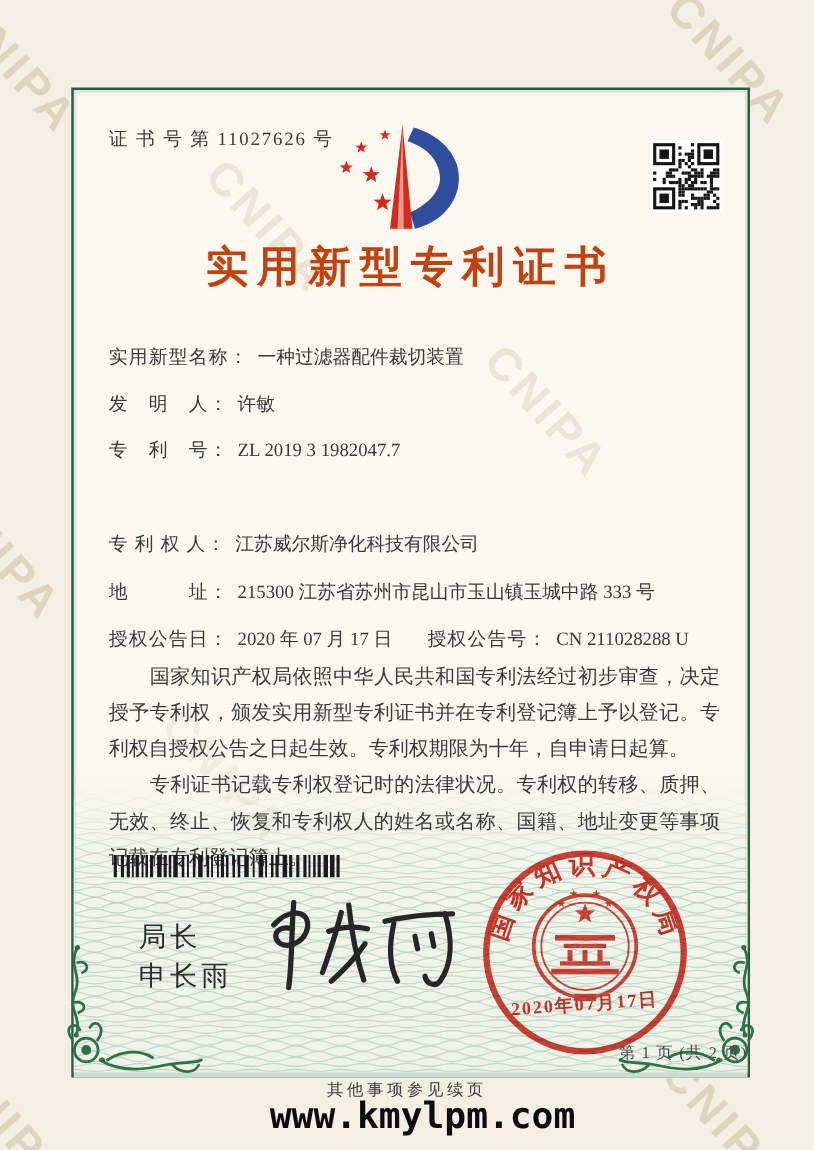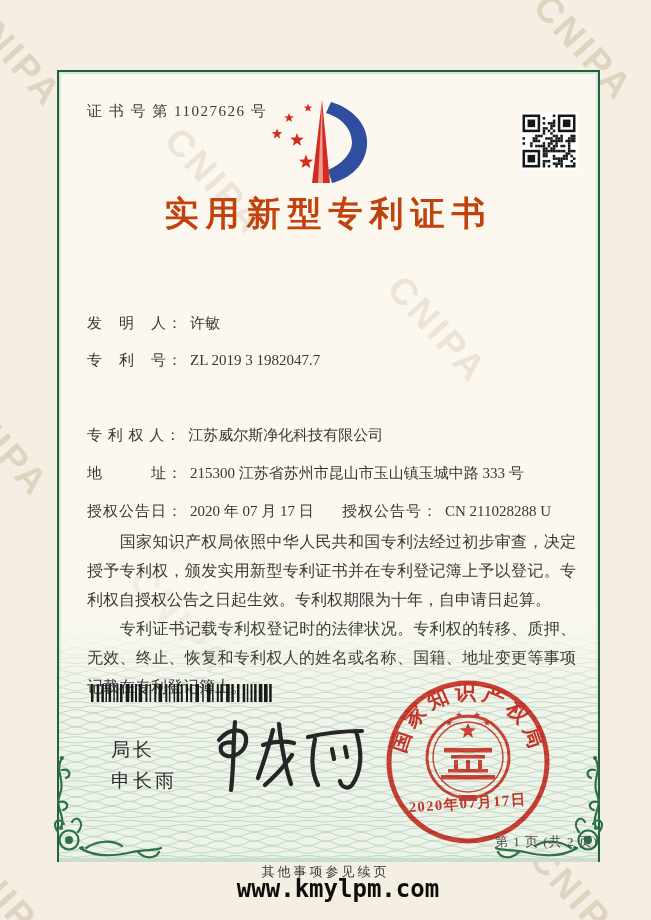--- a/index.html
+++ b/index.html
@@ -35,37 +35,37 @@
   .row{position:absolute;left:28px;font-size:15px;color:#383838;white-space:nowrap;}
   .row .lbl{letter-spacing:1px;}
   .row .val{margin-left:7px;}
   .row .cell2{position:absolute;left:255px;top:0;}
   .paras{
     position:absolute;left:28px;top:455px;width:489px;
     font-size:16px;line-height:29px;text-align:justify;color:#3a3a3a;
   }
   .paras p{margin:0;text-indent:2.05em;}
   .barcode{position:absolute;left:31px;top:612px;width:186px;height:18px;}
-  .signer{position:absolute;left:52px;top:662px;font-size:19px;color:#2c2c2c;letter-spacing:3px;line-height:31px;}
+  .signer{position:absolute;left:52px;top:662px;font-size:22px;color:#2c2c2c;letter-spacing:3px;line-height:31px;}
   .signature{position:absolute;left:148px;top:642px;width:168px;height:84px;}
   .seal{position:absolute;left:324px;top:605px;width:170px;height:170px;mix-blend-mode:multiply;opacity:.93;}
   .pageinfo{position:absolute;left:16px;right:0;top:761px;text-align:right;font-size:13px;letter-spacing:1px;color:#4a4a4a;}
   .flourish{position:absolute;width:120px;height:120px;bottom:-12px;}
   .fl-left{left:-13px;}
   .fl-right{right:-13px;transform:scaleX(-1);}
   .guilloche{position:absolute;left:0;top:558px;width:100%;height:232px;}
   .gtint{
     position:absolute;left:0;top:520px;width:100%;height:270px;
     background:linear-gradient(to bottom, rgba(238,244,234,0) 0%, rgba(236,243,233,.75) 45%, rgba(234,242,231,.85) 100%);
   }
   .contnote{position:absolute;left:0;right:0;top:863px;text-align:center;font-size:13px;letter-spacing:3px;color:#3a3a3a;}
   .sitewm{
     position:absolute;left:0;right:0;top:875px;text-align:center;
     font-family:"DejaVu Sans Mono","Liberation Mono",monospace;
-    font-weight:700;font-size:24px;color:#0d0d0d;padding-left:25px;
+    font-weight:700;font-size:29px;color:#0d0d0d;padding-left:25px;
   }
 </style>
 </head>
 <body>
 
 <div class="page">
 
   <div class="wm" style="left:-15px;top:-8px;">CNIPA</div>
   <div class="wm" style="left:556px;top:-14px;">CNIPA</div>
   <div class="wm" style="left:-28px;top:382px;">CNIPA</div>
@@ -319,20 +319,23 @@
           <rect x="40.34782608695652" y="52.95652173913044" width="2.5217391304347827" height="2.5217391304347827" fill="#161616"></rect>
           <rect x="45.391304347826086" y="52.95652173913044" width="2.5217391304347827" height="2.5217391304347827" fill="#161616"></rect>
           <rect x="47.91304347826087" y="52.95652173913044" width="2.5217391304347827" height="2.5217391304347827" fill="#161616"></rect>
           <rect x="50.434782608695656" y="52.95652173913044" width="2.5217391304347827" height="2.5217391304347827" fill="#161616"></rect>
           <rect x="52.95652173913044" y="52.95652173913044" width="2.5217391304347827" height="2.5217391304347827" fill="#161616"></rect>
         </g>
     </svg>
 
     <div class="title">实用新型专利证书</div>
 
+    <div class="row" style="top:204px">
+      <span class="lbl">实用新型名称：</span><span class="val">一种过滤器配件裁切装置</span>
+    </div>
     <div class="row" style="top:242px">
       <span class="lbl">发　明　人：</span><span class="val">许敏</span>
     </div>
     <div class="row" style="top:279px">
       <span class="lbl">专　利　号：</span><span class="val">ZL 2019 3 1982047.7</span>
     </div>
     <div class="row" style="top:354px">
       <span class="lbl">专 利 权 人：</span><span class="val">江苏威尔斯净化科技有限公司</span>
     </div>
     <div class="row" style="top:392px">

